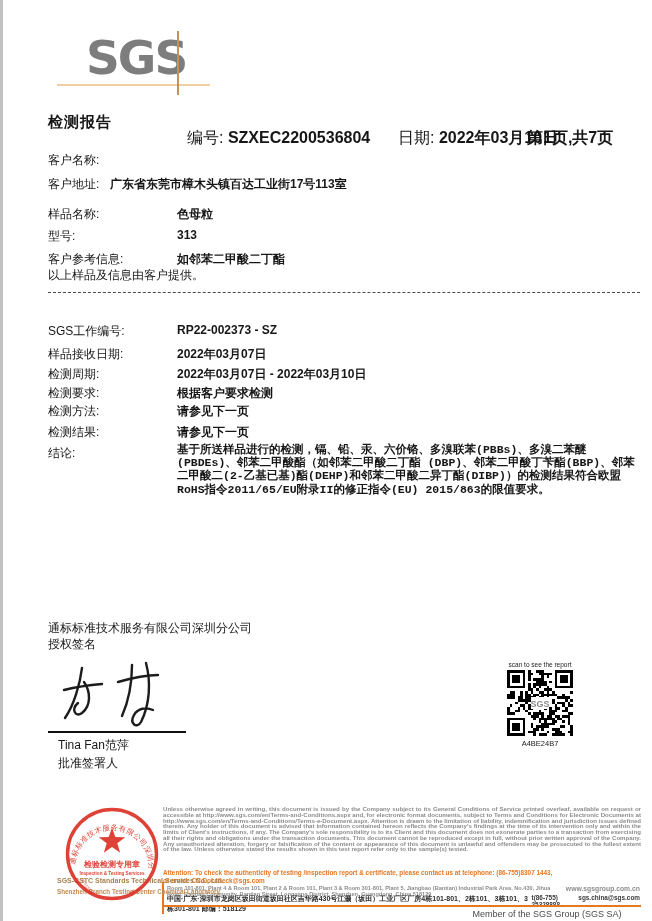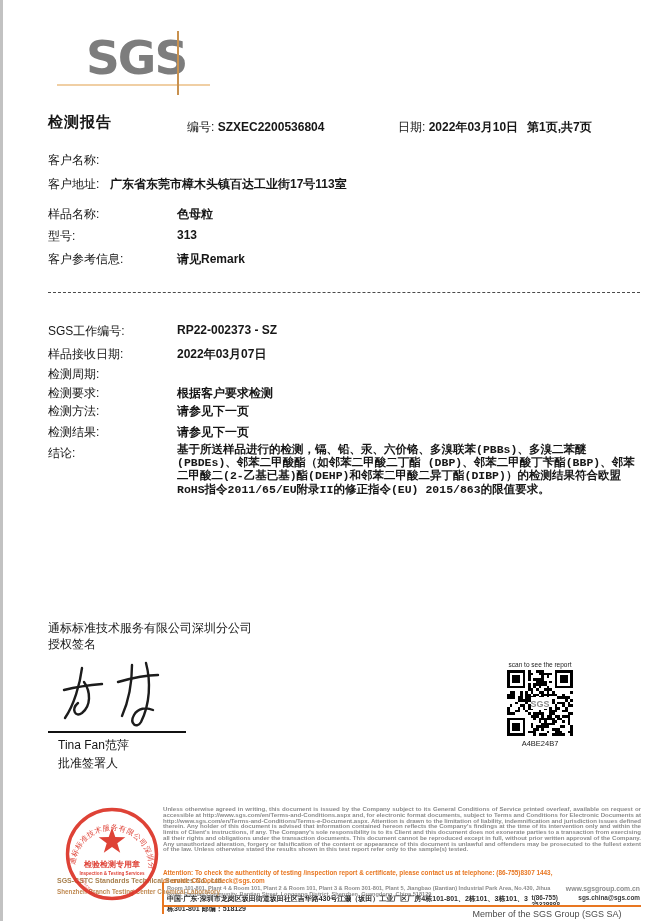--- a/index.html
+++ b/index.html
@@ -7,21 +7,21 @@
         font-family:"Liberation Sans","DejaVu Sans",sans-serif;color:#161616;margin:0 auto;}
   .edge{position:absolute;left:0;top:0;width:3px;height:100%;background:#c2c2c2;}
   .abs{position:absolute;white-space:nowrap;}
   
   .logo-text{left:86px;top:30px;font-size:47px;font-weight:bold;color:#7d7d7d;letter-spacing:-2px;
              font-family:"DejaVu Sans","Liberation Sans",sans-serif;}
   .logo-hline{left:57px;top:84px;width:153px;height:2px;background:#f0cfa4;}
   .logo-vline{left:177px;top:31px;width:2px;height:64px;background:#c8914f;}
   
   .doc-title{left:48px;top:113px;font-size:15px;font-weight:bold;letter-spacing:1px;}
-  .h12{font-size:12px;}
+  .h12{font-size:16px;margin-top:9px;}
   .b{font-weight:bold;}
   .lab{position:absolute;left:48px;font-size:12px;}
   .val110{position:absolute;left:110px;font-size:12px;}
   .val177{position:absolute;left:177px;font-size:12px;font-weight:bold;}
   .note{position:absolute;left:48px;font-size:12px;}
   .dashline{position:absolute;left:48px;top:292px;width:592px;height:0;border-top:1.4px dashed #4a4a4a;}
   .conclusion{position:absolute;left:177px;top:443px;width:458px;font-size:11.5px;line-height:13.2px;
               white-space:normal;font-weight:bold;font-family:Liberation Mono, monospace;}
   
   .sig-company{left:48px;top:620px;font-size:12px;}
@@ -73,28 +73,30 @@
 
   <span class="lab" style="top:152px">客户名称:</span>
   <span class="lab" style="top:176px">客户地址:</span>
   <span class="val110 b" style="top:176px">广东省东莞市樟木头镇百达工业街17号113室</span>
 
   <span class="lab" style="top:206px">样品名称:</span>
   <span class="val177" style="top:206px">色母粒</span>
   <span class="lab" style="top:228px">型号:</span>
   <span class="val177" style="top:228px">313</span>
   <span class="lab" style="top:251px">客户参考信息:</span>
-  <span class="val177" style="top:251px">请见Remark</span>
+  <span class="val177" style="top:251px">如邻苯二甲酸二丁酯</span>
+  <span class="note" style="top:267px">以上样品及信息由客户提供。</span>
   <div class="dashline"></div>
 
   <span class="lab" style="top:323px">SGS工作编号:</span>
   <span class="val177" style="top:323px">RP22-002373 - SZ</span>
   <span class="lab" style="top:346px">样品接收日期:</span>
   <span class="val177" style="top:346px">2022年03月07日</span>
   <span class="lab" style="top:366px">检测周期:</span>
+  <span class="val177" style="top:366px">2022年03月07日 - 2022年03月10日</span>
   <span class="lab" style="top:385px">检测要求:</span>
   <span class="val177" style="top:385px">根据客户要求检测</span>
   <span class="lab" style="top:403px">检测方法:</span>
   <span class="val177" style="top:403px">请参见下一页</span>
   <span class="lab" style="top:424px">检测结果:</span>
   <span class="val177" style="top:424px">请参见下一页</span>
   <span class="lab" style="top:445px">结论:</span>
   <div class="conclusion">基于所送样品进行的检测，镉、铅、汞、六价铬、多溴联苯(PBBs)、多溴二苯醚(PBDEs)、邻苯二甲酸酯（如邻苯二甲酸二丁酯 (DBP)、邻苯二甲酸丁苄酯(BBP)、邻苯二甲酸二(2-乙基已基)酯(DEHP)和邻苯二甲酸二异丁酯(DIBP)）的检测结果符合欧盟RoHS指令2011/65/EU附录II的修正指令(EU) 2015/863的限值要求。</div>
 
   <div class="abs sig-company">通标标准技术服务有限公司深圳分公司</div>

